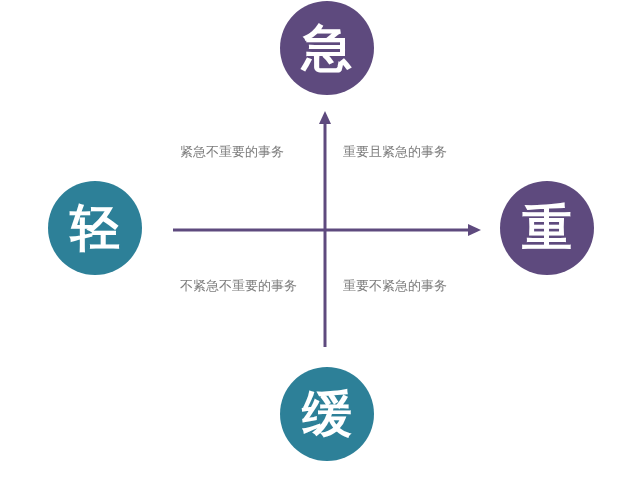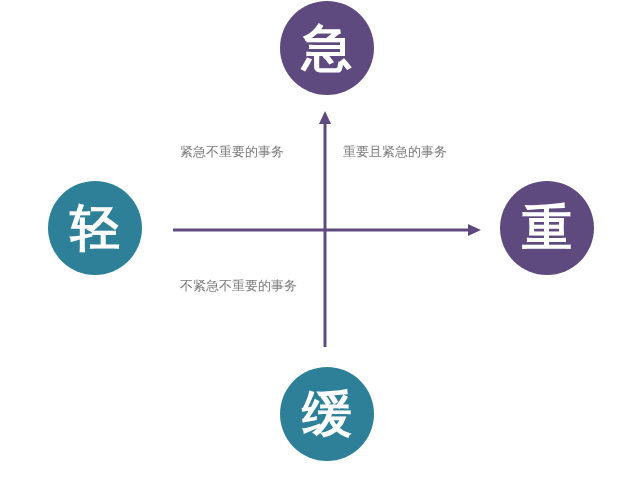--- a/index.html
+++ b/index.html
@@ -80,14 +80,15 @@
     <span>重</span>
   </div>
 
   <div class="circle teal circle-bottom">
     <span>缓</span>
   </div>
 
   <div class="label label-tl">紧急不重要的事务</div>
   <div class="label label-tr">重要且紧急的事务</div>
   <div class="label label-bl">不紧急不重要的事务</div>
+  <div class="label label-br">重要不紧急的事务</div>
 
 </div>
 
 </body></html>

